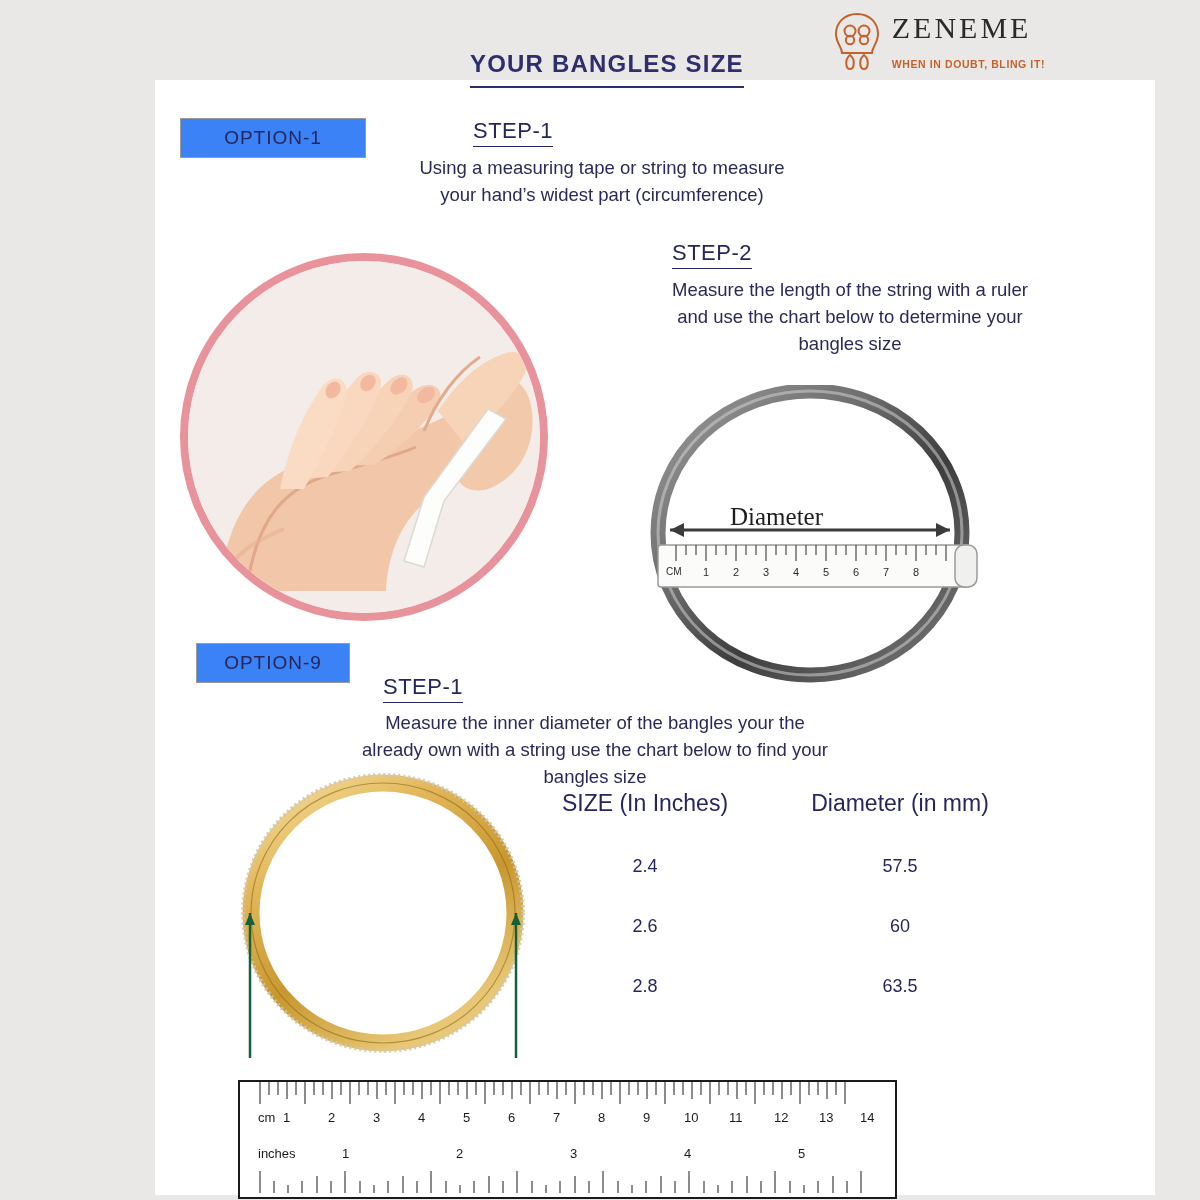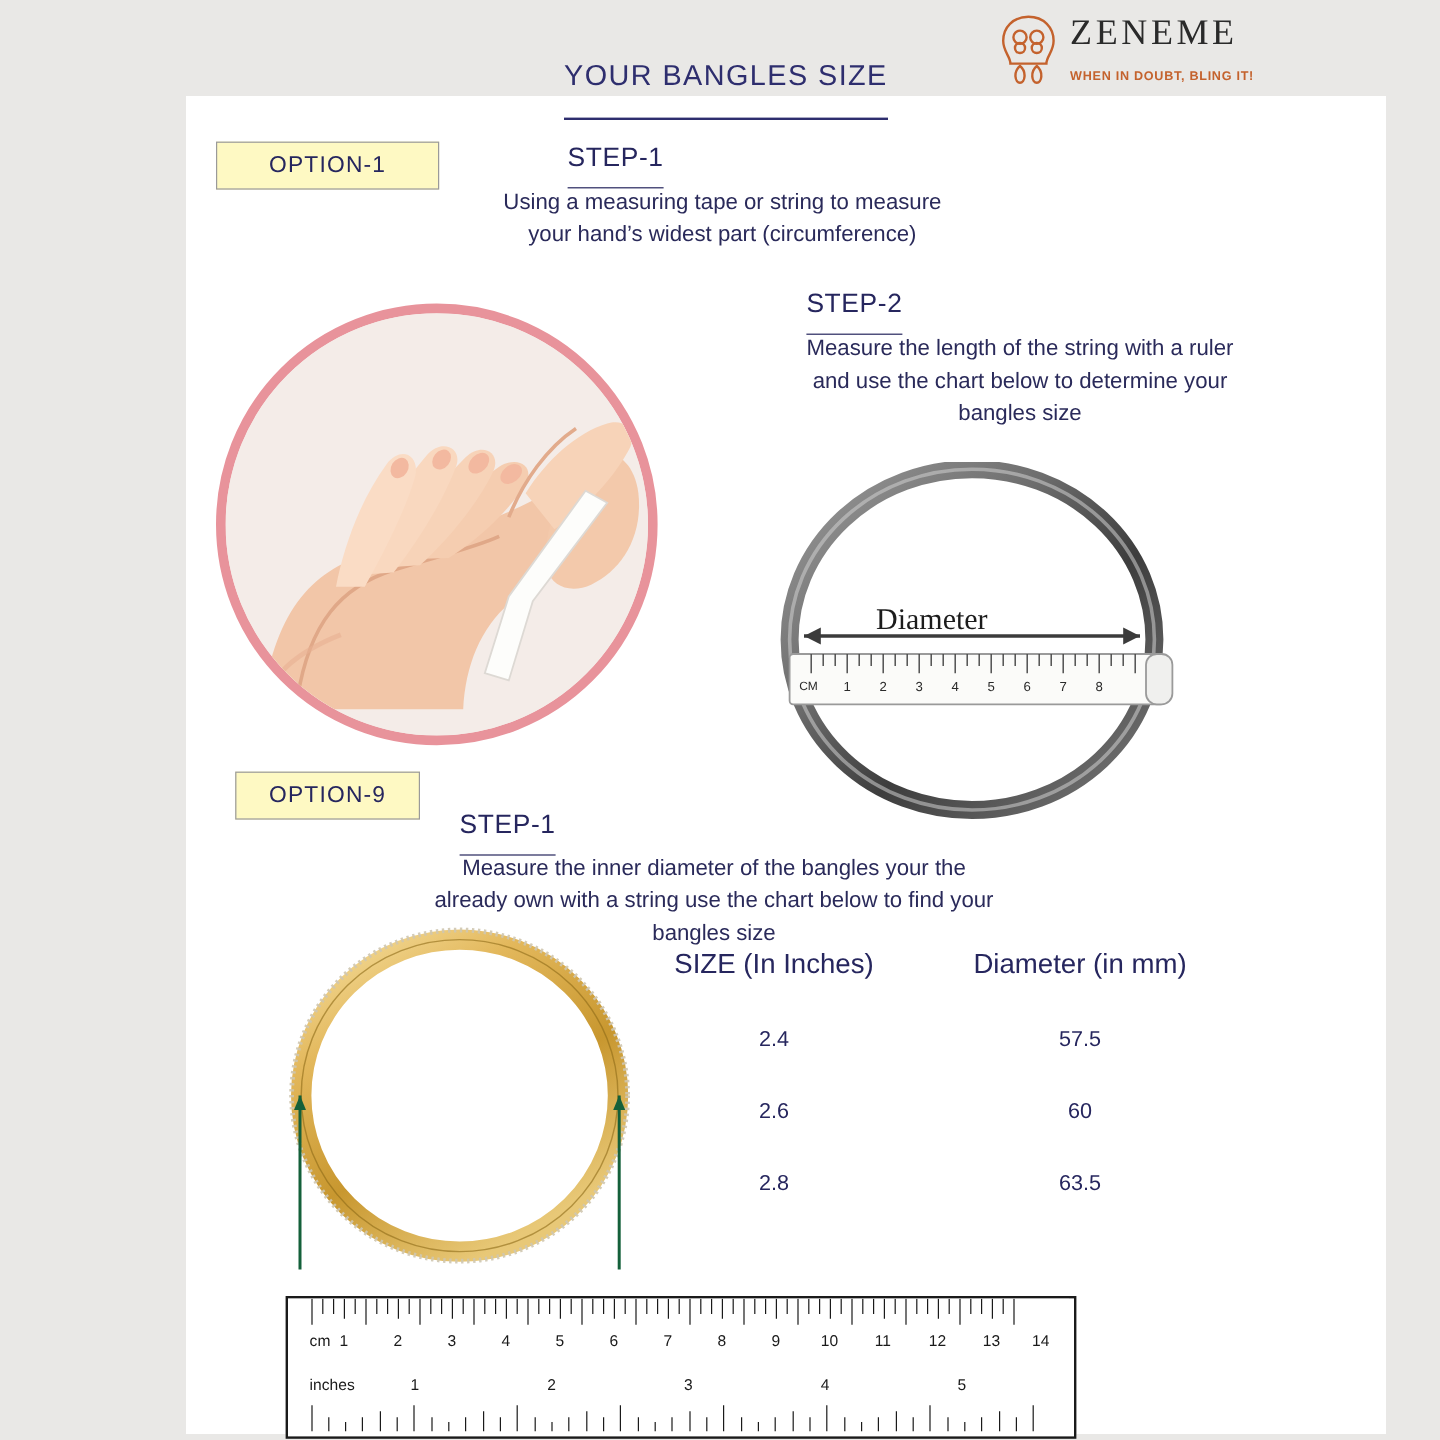--- a/index.html
+++ b/index.html
@@ -66,43 +66,44 @@
   }
   
   .page-title {
     position: absolute;
     left: 470px;
     top: 50px;
     font-size: 24px;
     color: #2e2e6e;
     letter-spacing: 1.2px;
     border-bottom: 2px solid #2e2e6e;
-    padding-bottom: 20px;
+    padding-bottom: 8px;
     font-family: "Liberation Sans", sans-serif;
+    font-weight: bold;
   }
   
   .option-box {
     position: absolute;
-    background: #fef9c3;
+    background: #3b82f6;
     border: 1px solid #9a9a9a;
     color: #26265e;
     font-size: 19px;
     letter-spacing: 1px;
     padding: 8px 16px;
     text-align: center;
   }
   #option-1 { left: 180px; top: 118px; width: 152px; }
   #option-2 { left: 196px; top: 643px; width: 120px; }
 
   .step-head {
     position: absolute;
     font-size: 22px;
     color: #26265e;
     border-bottom: 1.5px solid #26265e;
-    padding-bottom: 12px;
+    padding-bottom: 2px;
     letter-spacing: 0.5px;
   }
   #step-1-head { left: 473px; top: 118px; }
   #step-2-head { left: 672px; top: 240px; }
   #step-1b-head { left: 383px; top: 674px; }
 
   .step-text {
     position: absolute;
     font-size: 18.5px;
     color: #2a2a5a;

